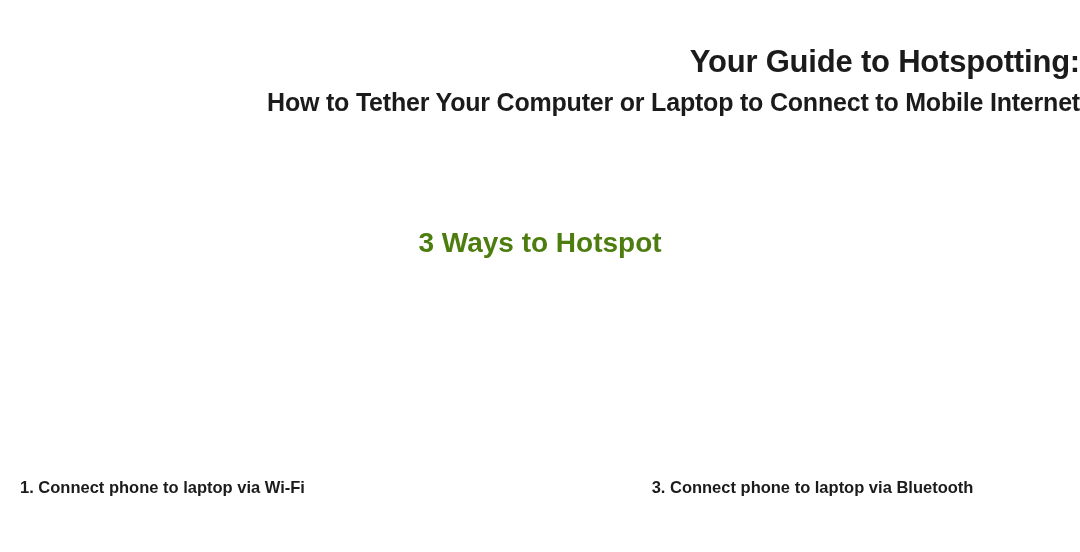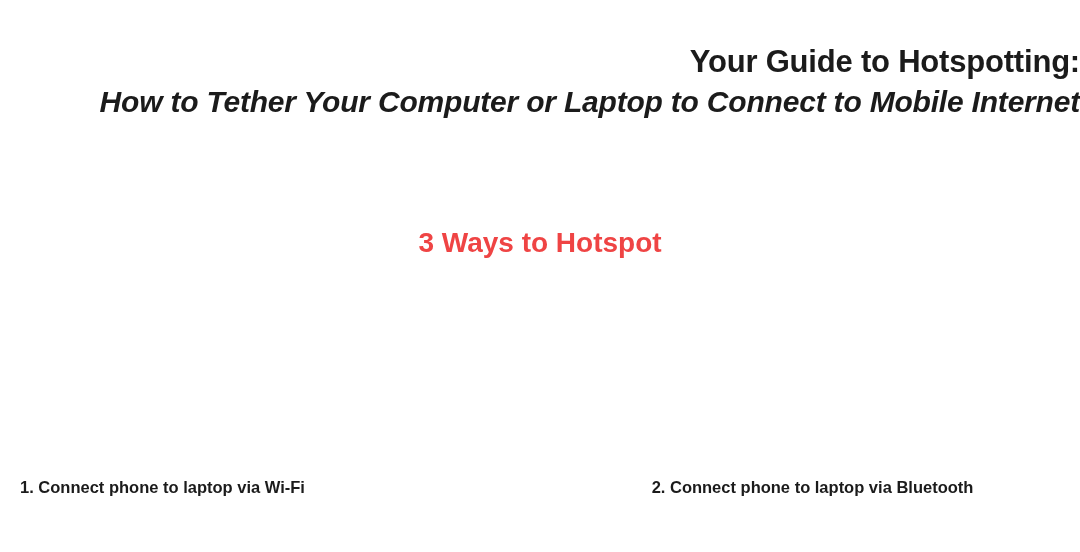--- a/index.html
+++ b/index.html
@@ -31,33 +31,32 @@
   .title-line {
     font-weight: bold;
     letter-spacing: -0.2px;
     color: #1b1b1b;
   }
   .title-line-1 {
     font-size: 31px;
     line-height: 40px;
   }
   .title-line-2 {
-    font-size: 30px;
+    font-size: 25px;
     line-height: 40px;
-    font-style: italic;
   }
   .subtitle {
     position: absolute;
     top: 224px;
     left: 0;
     width: 1080px;
     text-align: center;
     font-size: 28px;
     font-weight: bold;
-    color: #ef4444;
+    color: #4d7c0f;
     line-height: 38px;
   }
   .columns {
     position: absolute;
     top: 476px;
     left: 0;
     width: 1080px;
     display: flex;
     flex-direction: row;
     align-items: flex-start;
@@ -87,17 +86,17 @@
     <div class="title-line title-line-2">How to Tether Your Computer or Laptop to Connect to Mobile Internet</div>
   </div>
 
   <div class="subtitle">3 Ways to Hotspot</div>
 
   <div class="columns">
     <div class="column col-1">
       <div class="caption">1. Connect phone to laptop via Wi-Fi</div>
     </div>
     <div class="column col-2">
-      <div class="caption">2. Connect phone to laptop via Bluetooth</div>
+      <div class="caption">3. Connect phone to laptop via Bluetooth</div>
     </div>
   </div>
 
 </div>
 
 </body></html>

